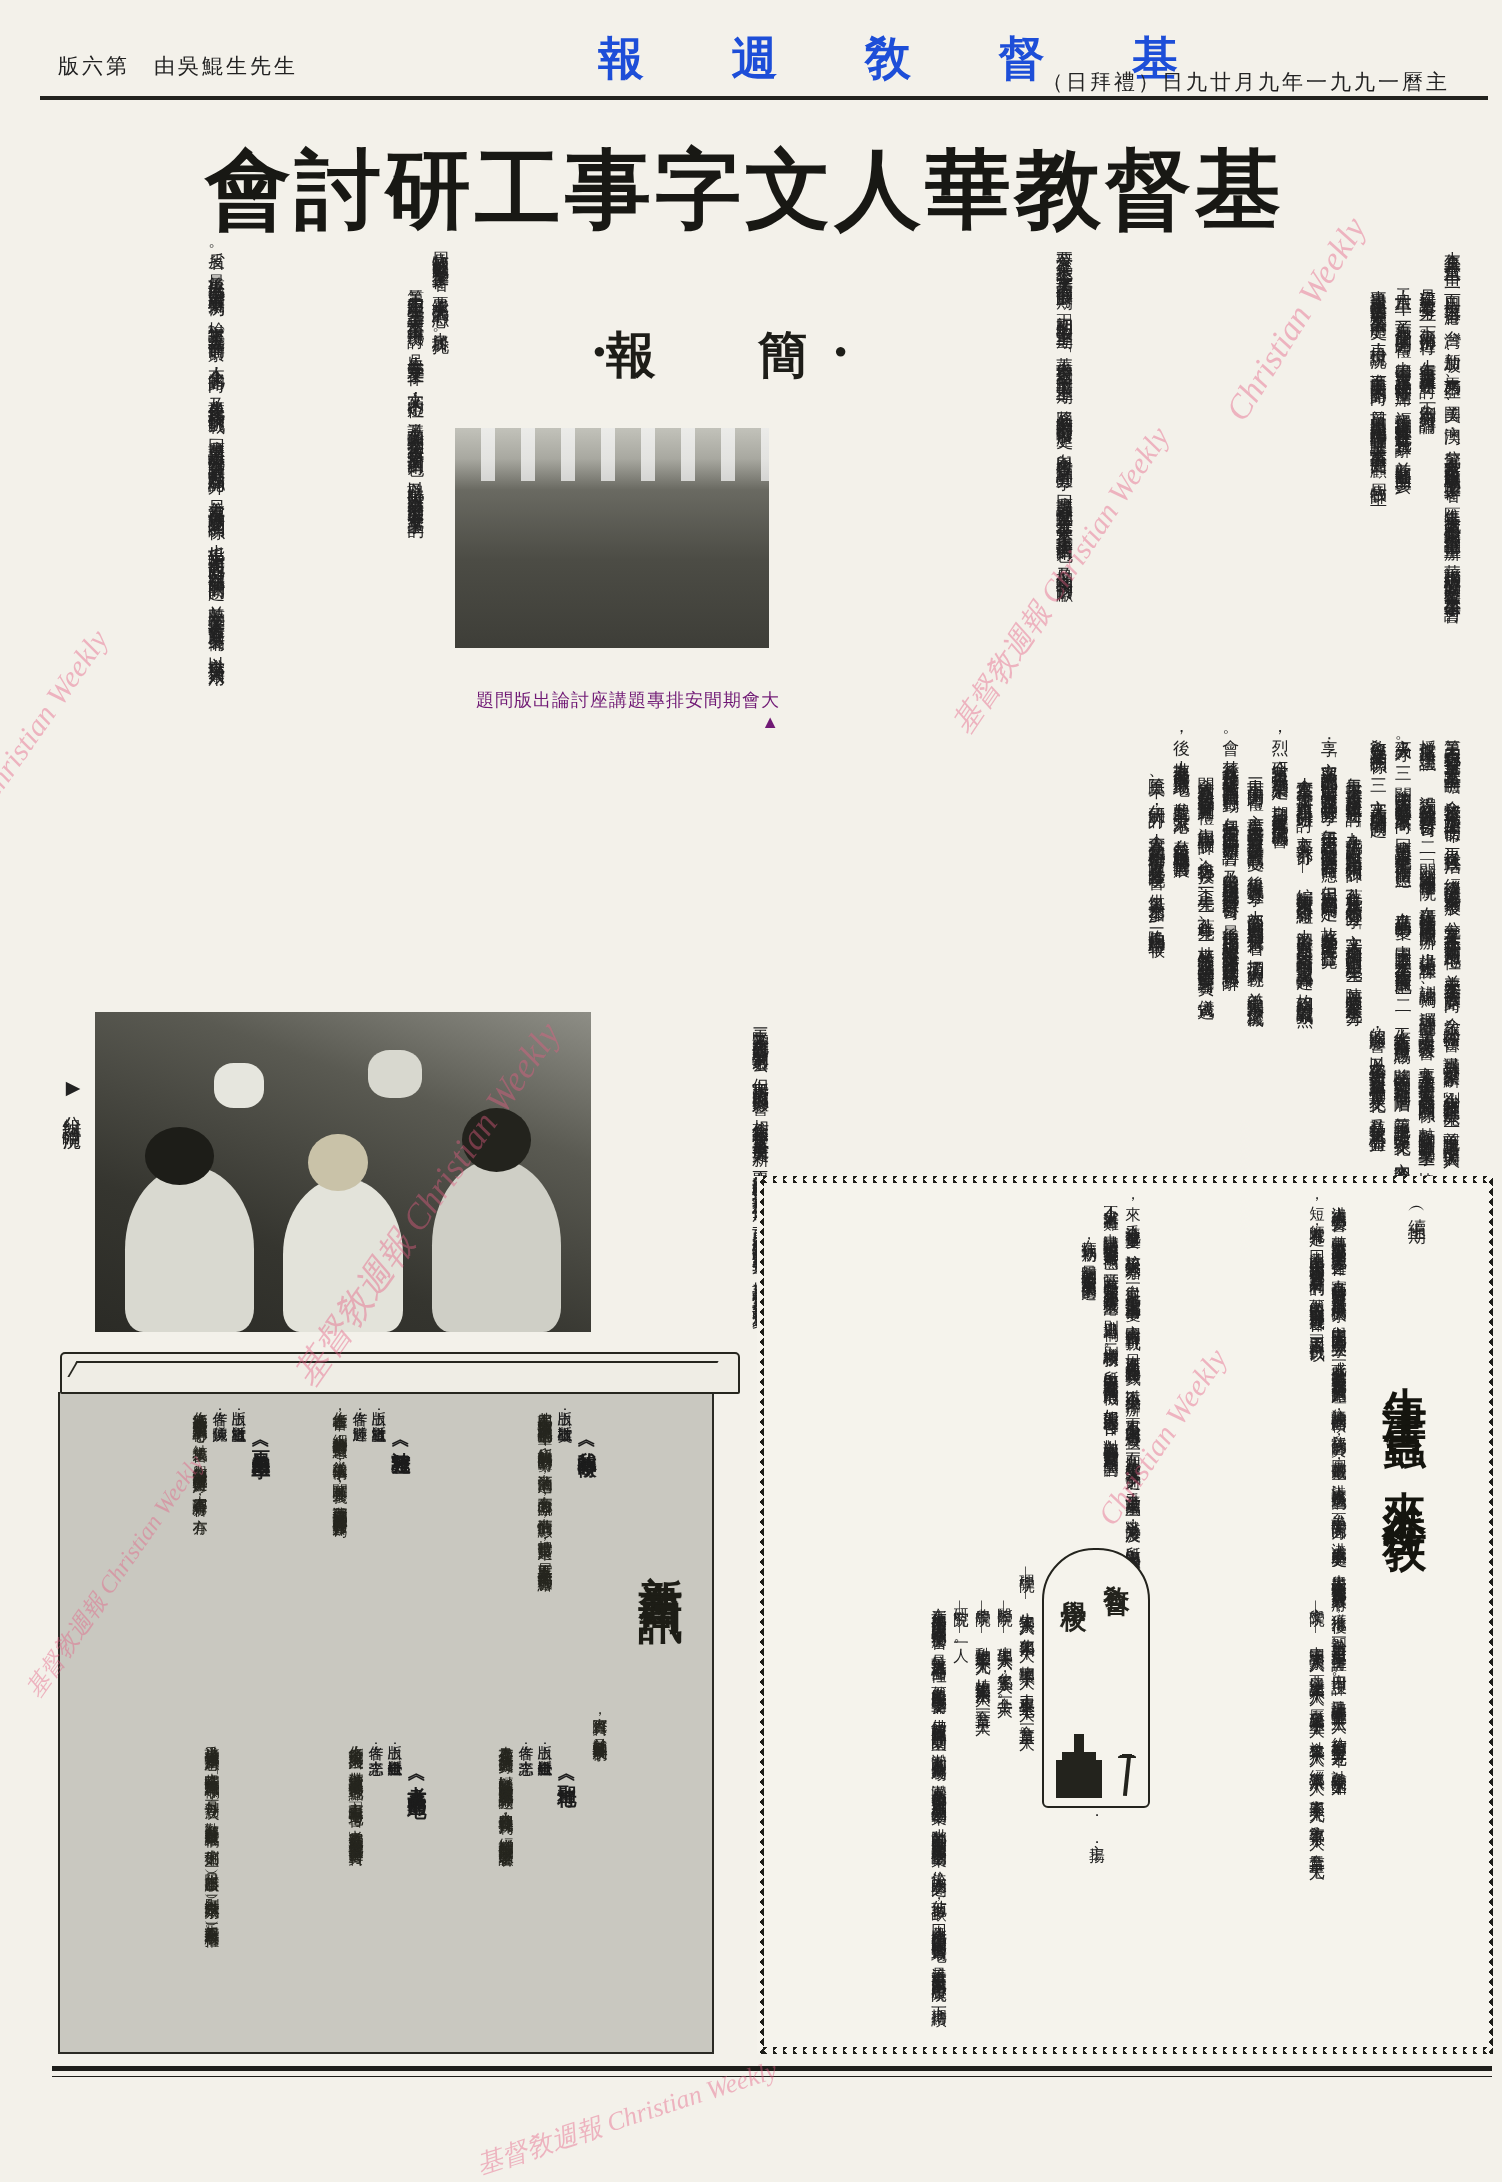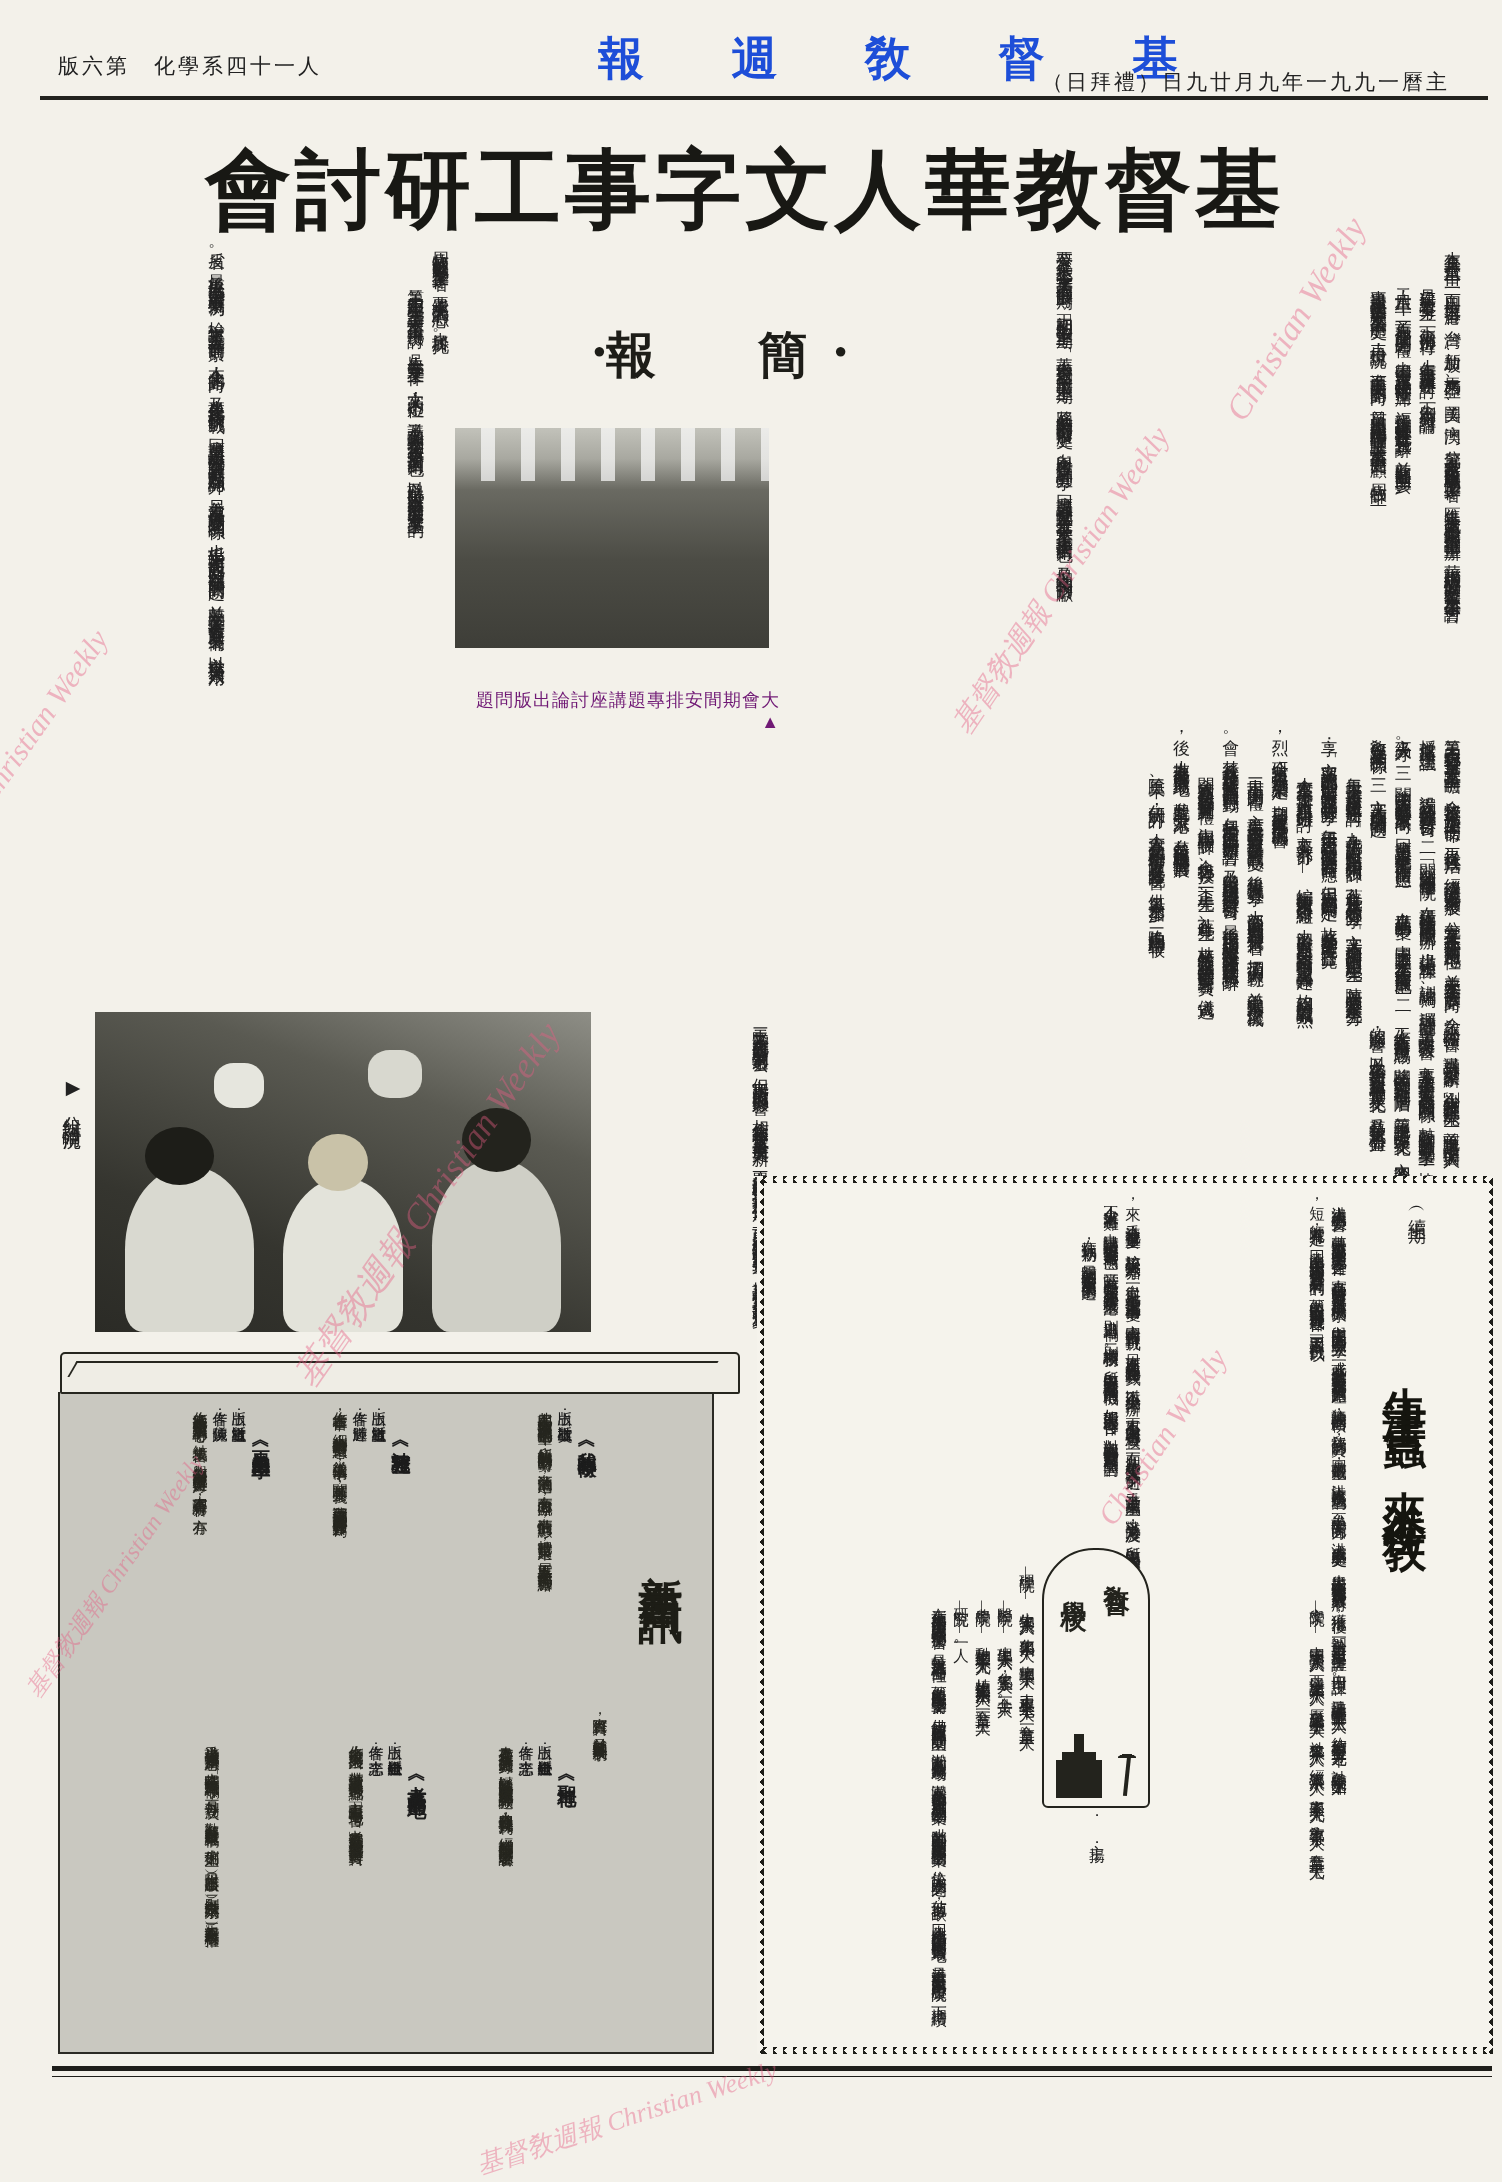--- a/index.html
+++ b/index.html
@@ -88,21 +88,21 @@
   .bk-title{font-size:19px;font-weight:700;padding-top:34px;letter-spacing:2px;}
   .bk-credit{font-size:15px;}
   .bk-group{position:absolute;writing-mode:vertical-rl;text-orientation:mixed;}
   .bk-group>div{white-space:pre-line;}
   
   .wm{position:absolute;color:rgba(228,92,132,.42);font-style:italic;white-space:nowrap;pointer-events:none;font-family:"Liberation Serif",serif;}
 </style>
 </head>
 <body>
 
-<div class="h-rtl hdr-small" style="left:58px;top:52px;">版六第　化學系四十一人</div>
+<div class="h-rtl hdr-small" style="left:58px;top:52px;">版六第　由吳鯤生先生</div>
 <div class="h-rtl masthead" style="left:598px;top:28px;">報 週 敎 督 基</div>
 <div class="h-rtl hdr-small" style="left:1042px;top:68px;">（日拜禮）日九廿月九年一九九一曆主</div>
 <div class="rule-top"></div>
 
 <div class="headline">會討研工事字文人華教督基</div>
 <div class="kicker"><span class="dot">●</span><span>報　簡</span><span class="dot">●</span></div>
 
 <div class="v" style="left:1078px;top:238px;width:386px;height:444px;">本年八月二十八至三十日，一百四十位來自香港、台灣、新加坡、馬來西亞、美國、澳門；分屬三十多家基督敎出版機構的文字工作者，匯集香港文化中心參與由福音證主協會主辦，華福聯絡中心協辦的「基督敎華人文字事工研討會」。
 　　是次研討會主要分上、下午兩部份進行。上午有專題講座及專題研討，下午則有分組討論。
 　　二十八日上午，首先有一個簡單的開會禮，由籌備會主席李正榮牧師擔任主席、福音證主協會總幹事薛孔奇先生致辭，並歡迎各區同工參與。

